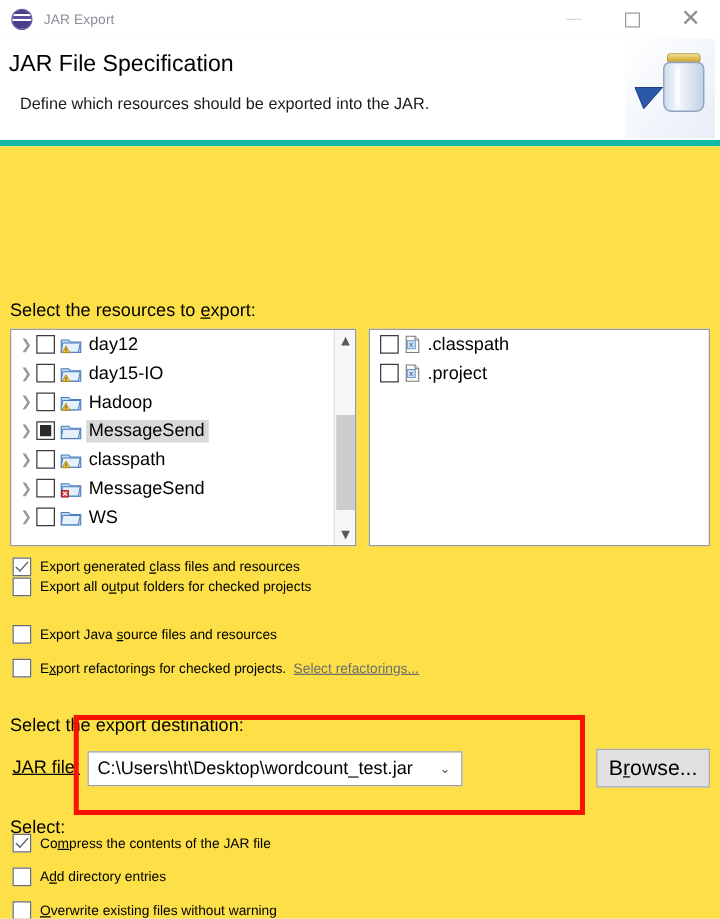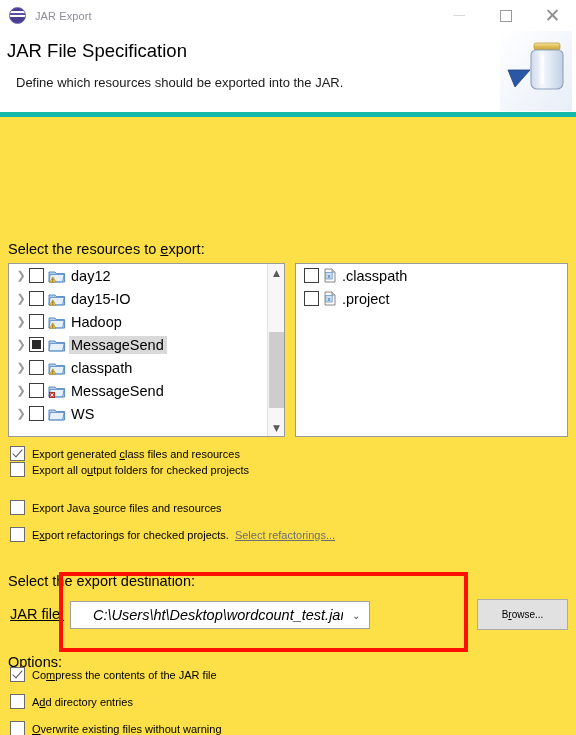--- a/index.html
+++ b/index.html
@@ -223,41 +223,40 @@
     left: 70px; top: 484px;
     width: 300px; height: 28px;
     background: #fff;
     border: 1px solid #a0a0a0;
     box-sizing: border-box;
     display: flex;
     align-items: center;
   }
   .combo-val {
     flex: 1 1 auto;
-    padding-left: 22px;
+    padding-left: 7px;
     font-size: 14.5px;
     color: #000;
     white-space: nowrap;
     overflow: hidden;
-    font-style: italic;
   }
   .combo-arrow {
     width: 26px; text-align: center;
     color: #4a4a4a; font-size: 10px;
     font-family: "DejaVu Sans", sans-serif;
   }
   .browse {
     position: absolute;
     left: 477px; top: 482px;
     width: 91px; height: 31px;
     background: #e1e1e1;
     border: 1px solid #adadad;
     box-sizing: border-box;
     display: flex; align-items: center; justify-content: center;
-    font-size: 10px;
+    font-size: 17px;
   }
 
   .redbox {
     position: absolute;
     left: 59px; top: 455px;
     width: 409px; height: 80px;
     border: 4px solid #fb1100;
     box-sizing: border-box;
     pointer-events: none;
   }
@@ -463,21 +462,21 @@
     <div class="combo">
       <span class="combo-val">C:\Users\ht\Desktop\wordcount_test.jar</span>
       <span class="combo-arrow">⌄</span>
     </div>
     <div class="browse">
       <span><span>B</span><u class="mn">r</u><span>owse...</span></span>
     </div>
 
     <div class="redbox"></div>
 
-    <div class="lbl" style="left:8px; top:537px;">Options:</div>
+    <div class="lbl" style="left:8px; top:537px;">Select:</div>
 
     <div class="optrow" style="left:10px; top:550px;">
       <span class="wcb checked"></span>
       <span><span>Co</span><u class="mn">m</u><span>press the contents of the JAR file</span></span>
     </div>
     <div class="optrow" style="left:10px; top:577px;">
       <span class="wcb"></span>
       <span><span>A</span><u class="mn">d</u><span>d directory entries</span></span>
     </div>
     <div class="optrow" style="left:10px; top:604px;">

